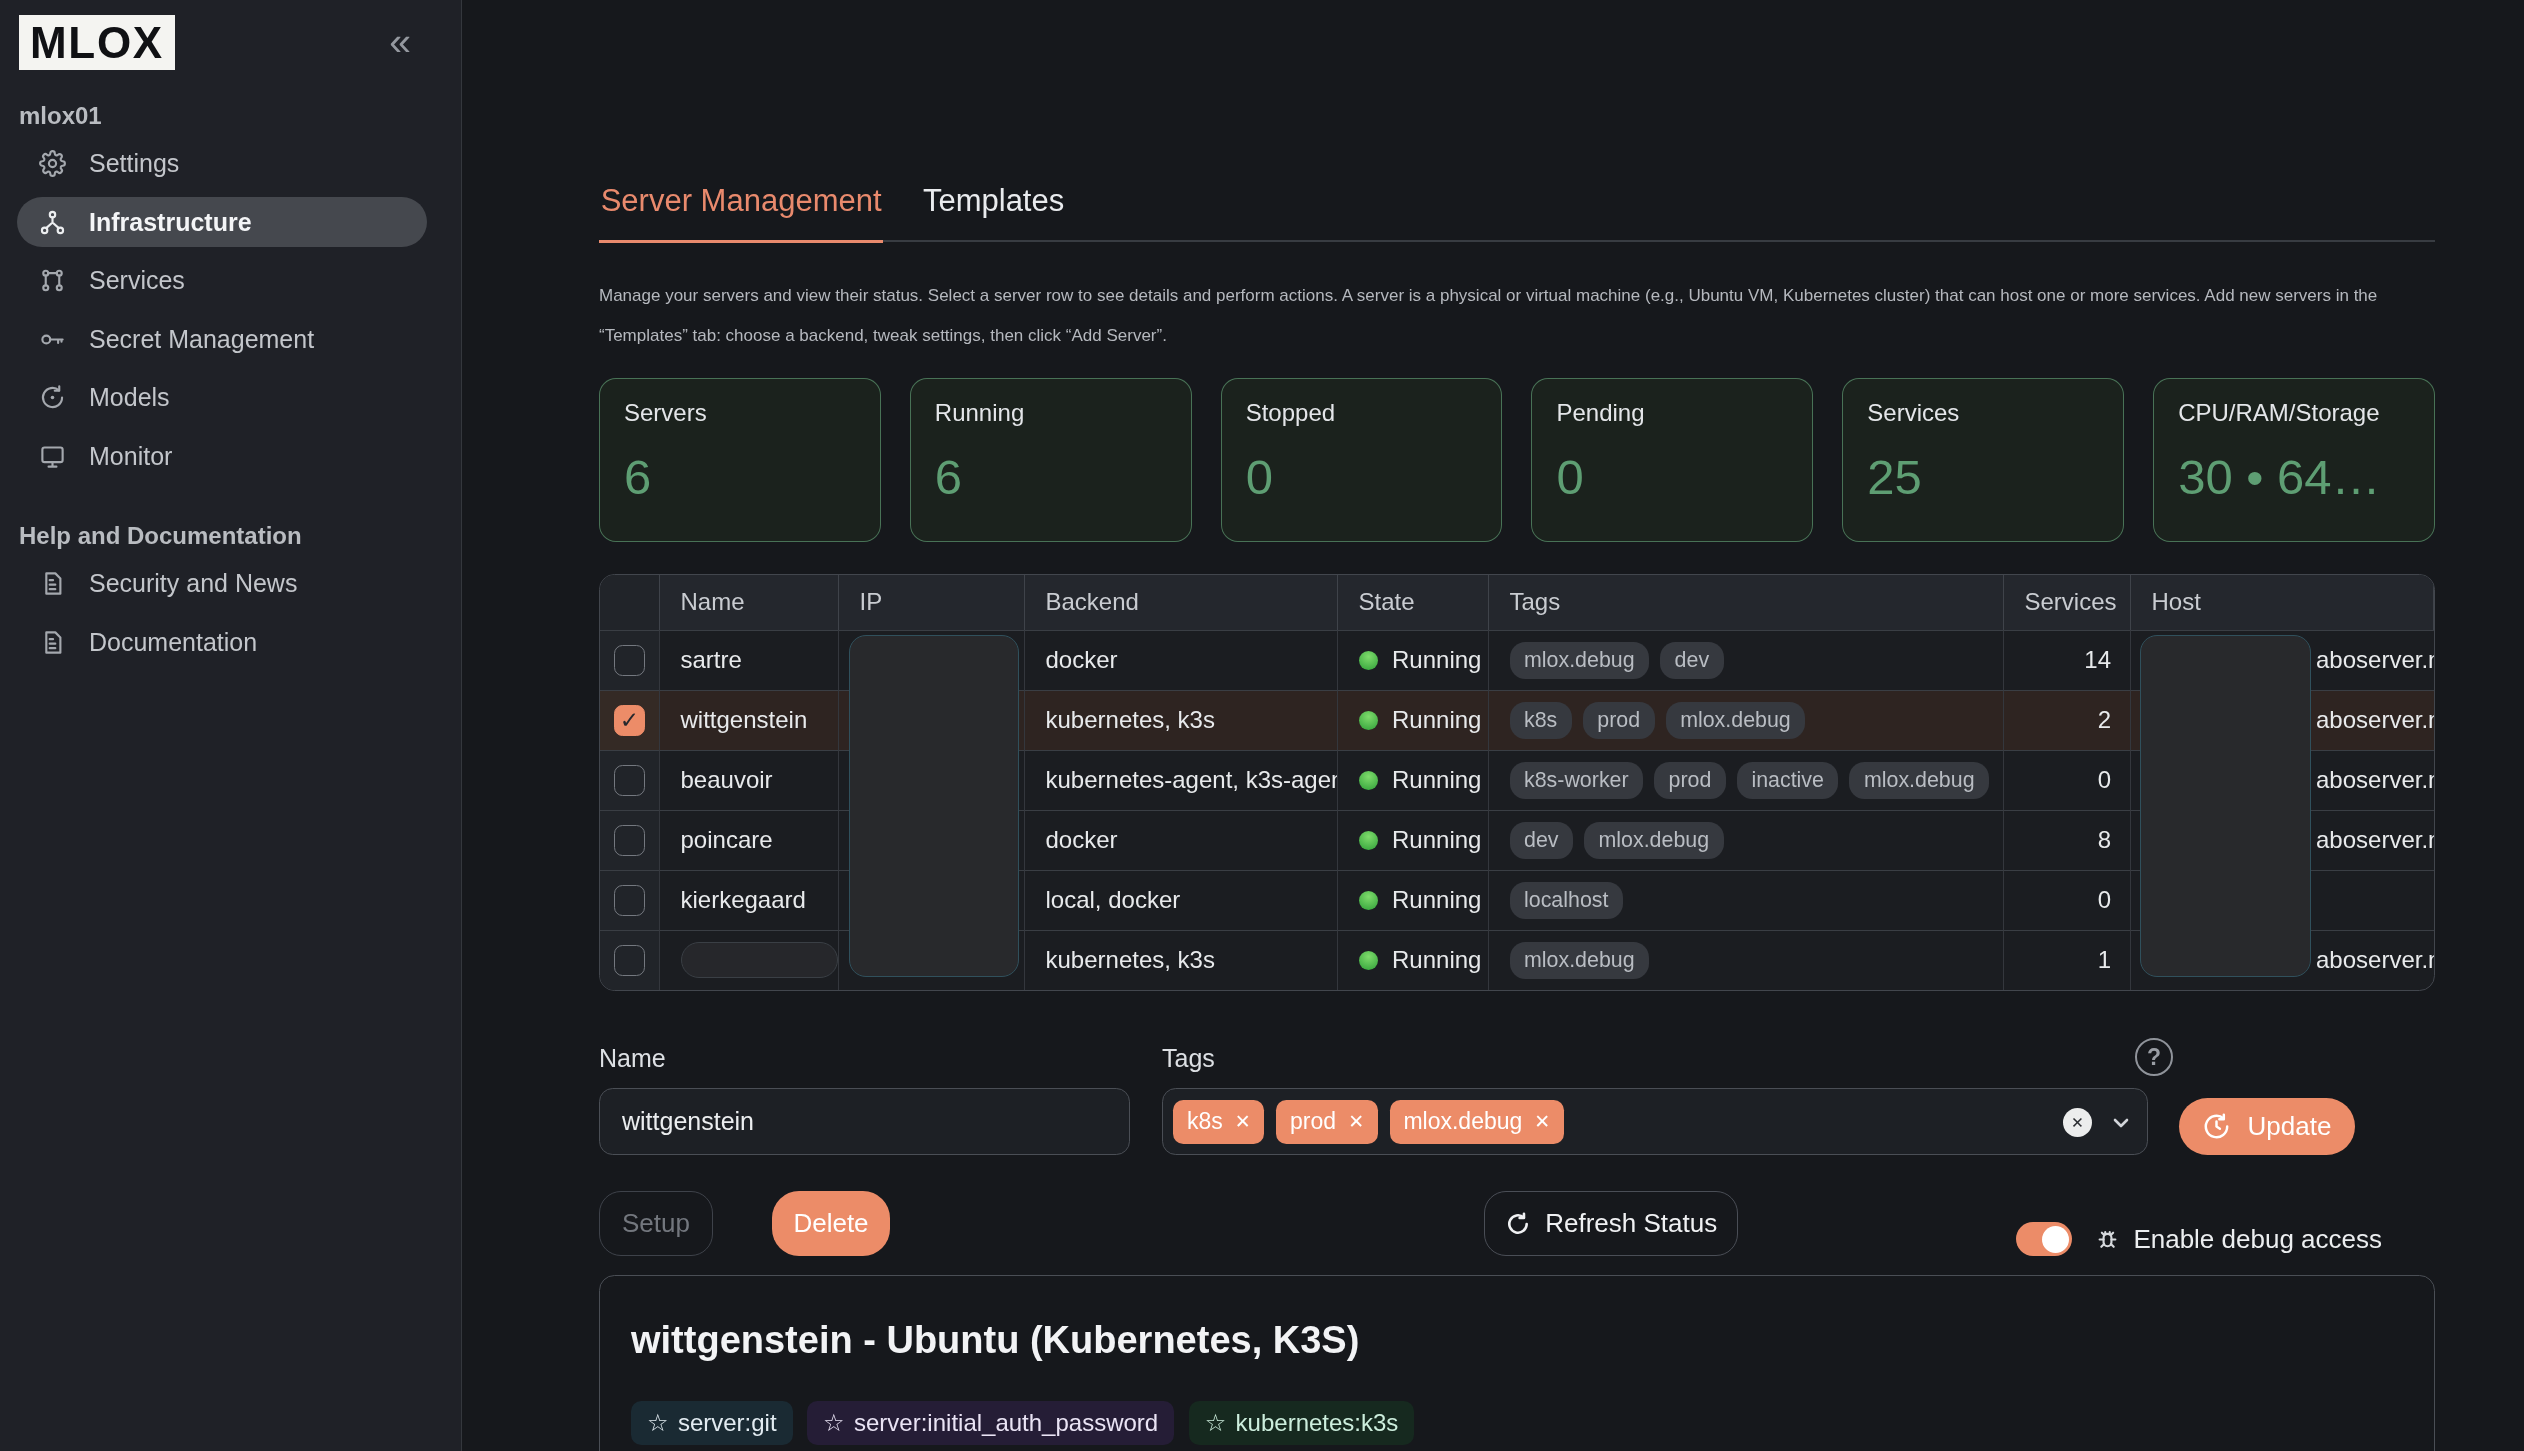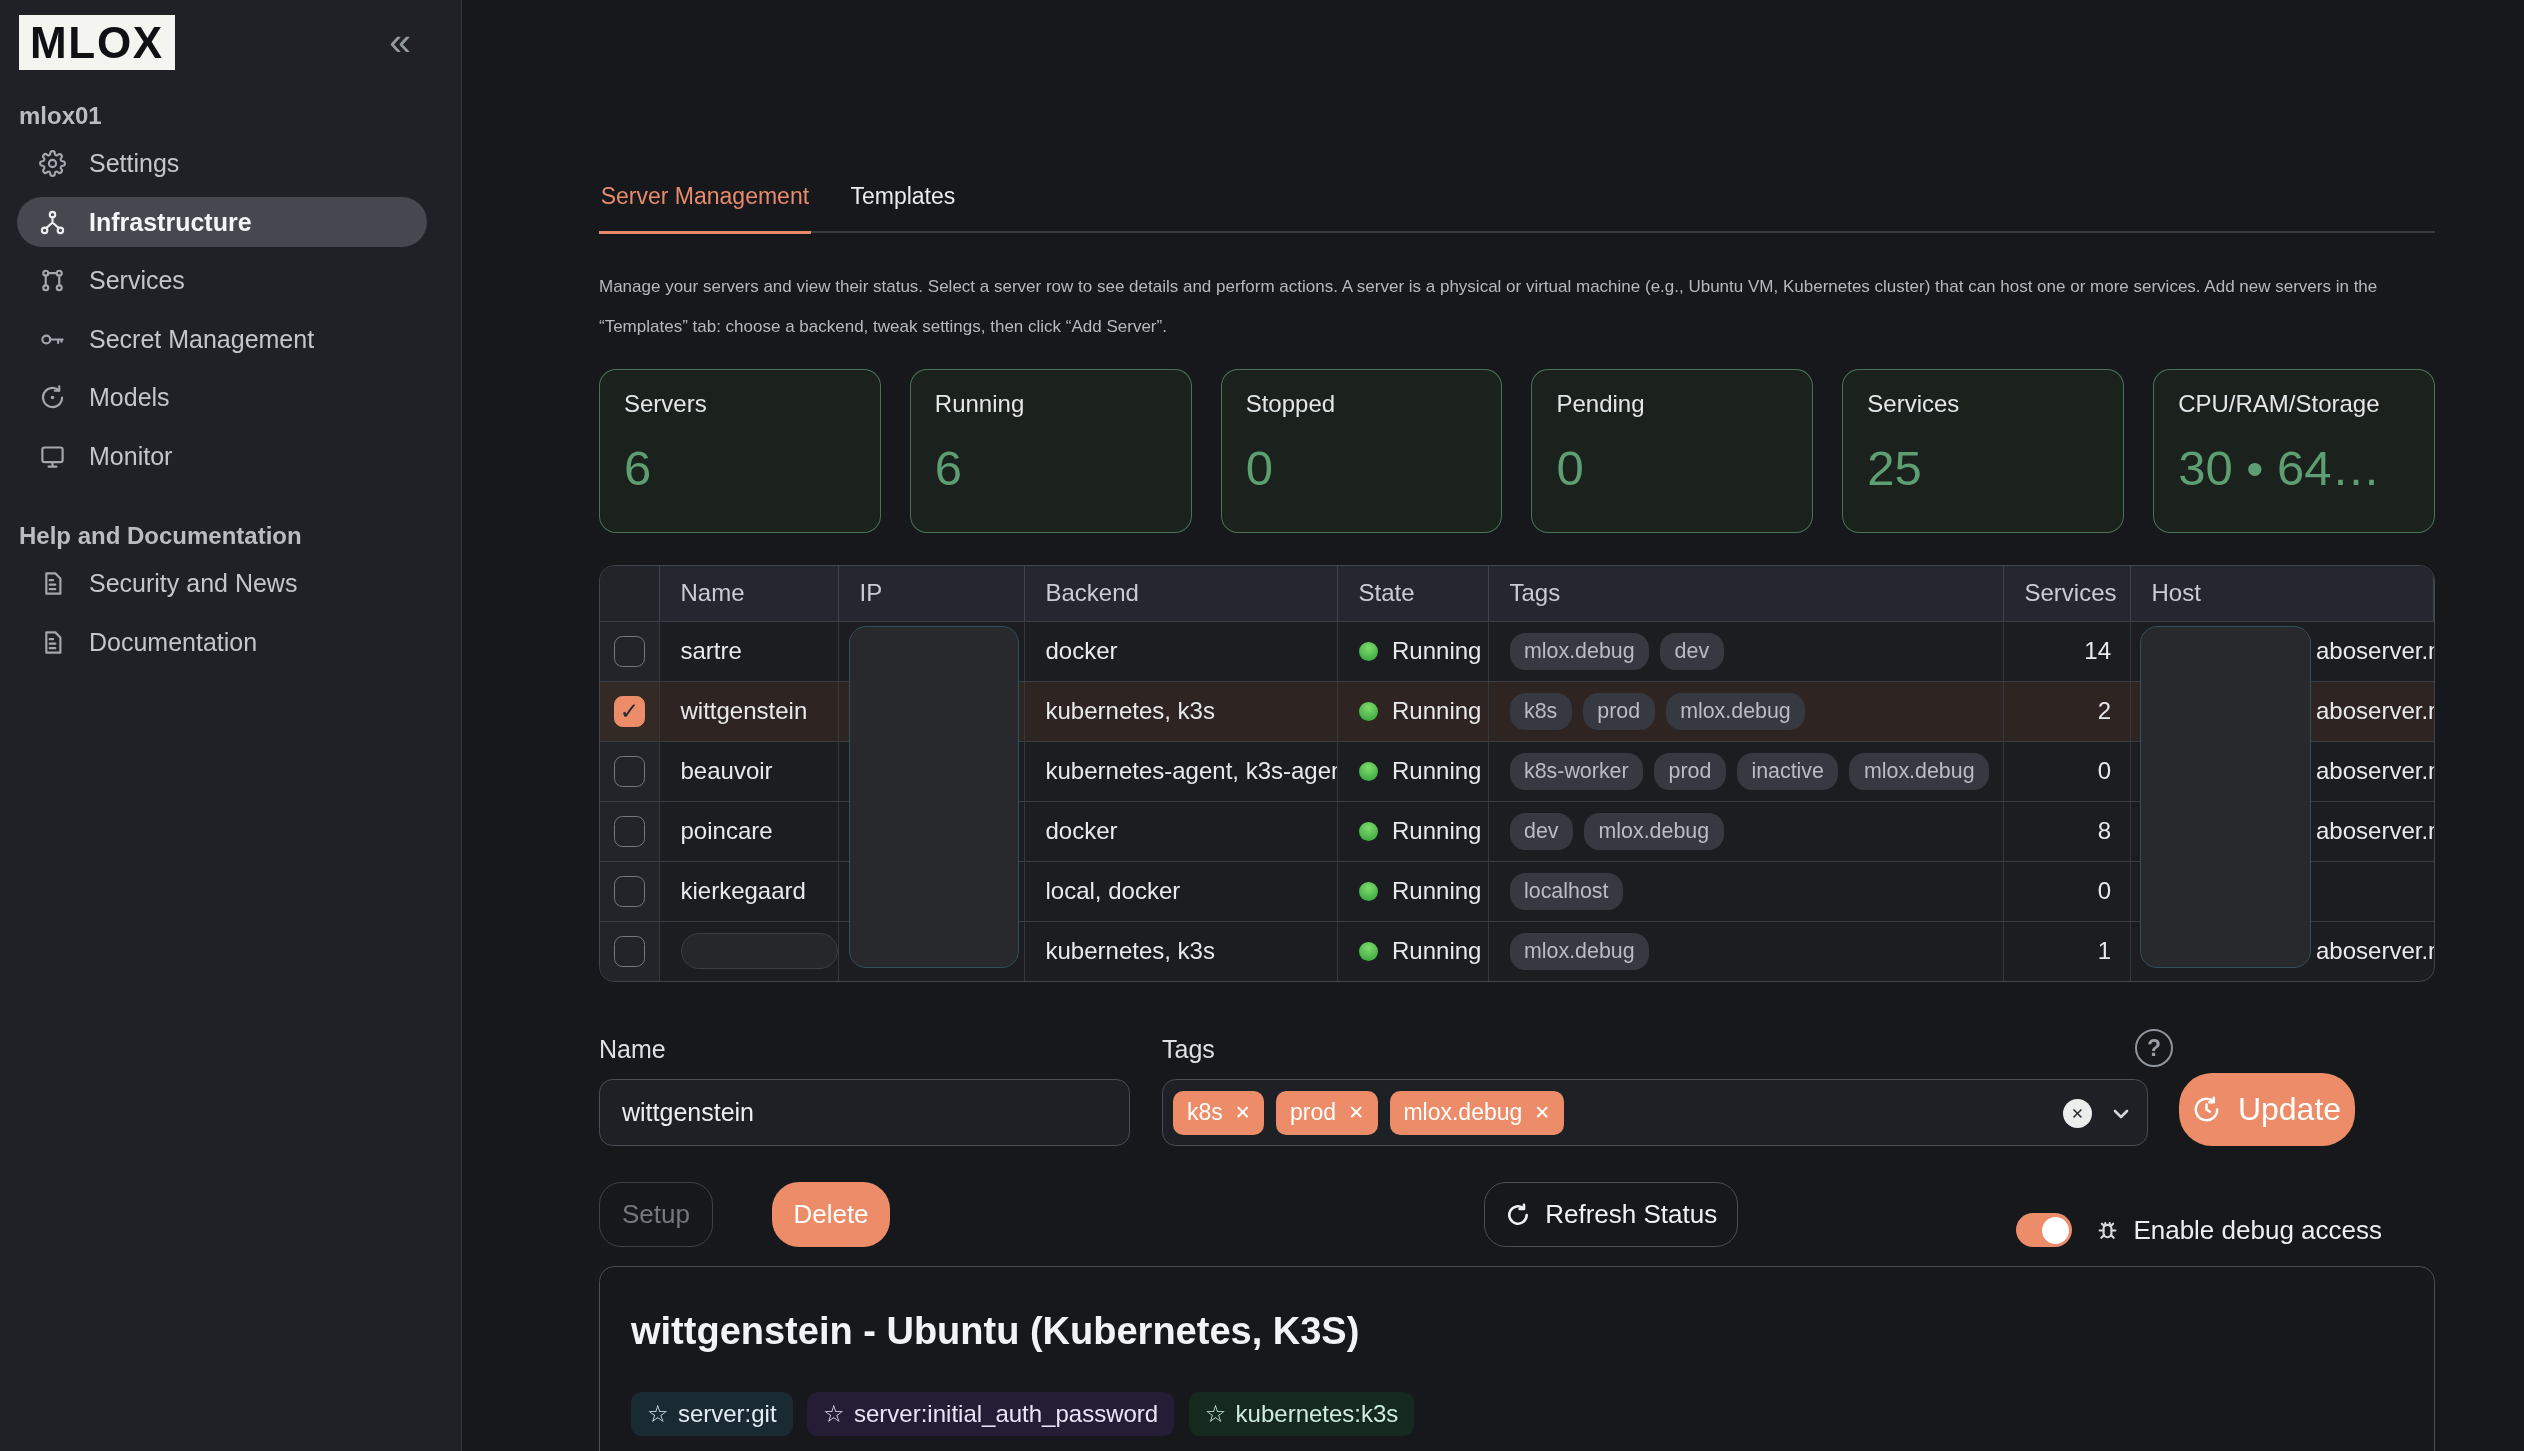--- a/index.html
+++ b/index.html
@@ -34,21 +34,21 @@
   .nav-item.active .ni-icon { color:#eceef0; }
   .side-section {
     padding:0 19px; font-size:24px; font-weight:bold; color:#b9bcc1;
     margin-top:32px; margin-bottom:6.8px;
   }
   .side-section.help { margin-top:41px; }
   
   .main { flex:1; padding:183px 93px 0 137px; position:relative; background:#16181c; }
   
   .tabs { display:flex; gap:38px; border-bottom:2.6px solid #383c42; }
-  .tab { font-size:23px; color:#e9ebee; padding:0 1.7px 20.5px 1.7px; cursor:pointer; }
+  .tab { font-size:31px; color:#e9ebee; padding:0 1.7px 20.5px 1.7px; cursor:pointer; }
   .tab.active { color:#e98a6d; border-bottom:3.4px solid #e98a6d; margin-bottom:-3px; }
   
   .intro { margin-top:34px; font-size:17px; line-height:40px; color:#b5b8be; }
   
   .stats { display:flex; gap:29px; margin-top:22px; }
   .stat-card {
     flex:1; height:164px; background:#1b221d;
     border:1.7px solid rgba(88,142,106,.75); border-radius:17px;
     padding:20.5px 24px; overflow:hidden;
   }
@@ -121,22 +121,22 @@
   }
   .chip .chip-x { font-size:19px; cursor:pointer; }
   .clear-btn {
     position:absolute; right:55px; top:19px; width:29px; height:29px;
     background:#eceded; color:#2b2d31; border-radius:50%;
     font-size:15.4px; font-weight:bold; display:flex; align-items:center; justify-content:center; cursor:pointer;
   }
   .dd-chevron { position:absolute; right:13.7px; top:21.4px; width:24px; height:24px; color:#d2d5da; cursor:pointer; }
   .update-btn {
     margin-left:31px; align-self:flex-end;
-    width:176px; height:73px; border-radius:33px; border:none;
-    background:#ec8c68; color:#fff; font-size:32px;
+    width:176px; height:57px; border-radius:33px; border:none;
+    background:#ec8c68; color:#fff; font-size:26px;
     display:flex; align-items:center; justify-content:center; gap:18px; cursor:pointer;
     font-family:"Liberation Sans","DejaVu Sans",sans-serif;
   }
   .update-btn svg { width:27px; height:27px; }
   .help-circle {
     position:absolute; right:262px; top:-5.1px; width:38px; height:38px;
     border:2.6px solid #8f939a; border-radius:50%; color:#9a9ea5;
     font-size:23px; font-weight:bold; display:flex; align-items:center; justify-content:center; cursor:pointer;
   }
   

